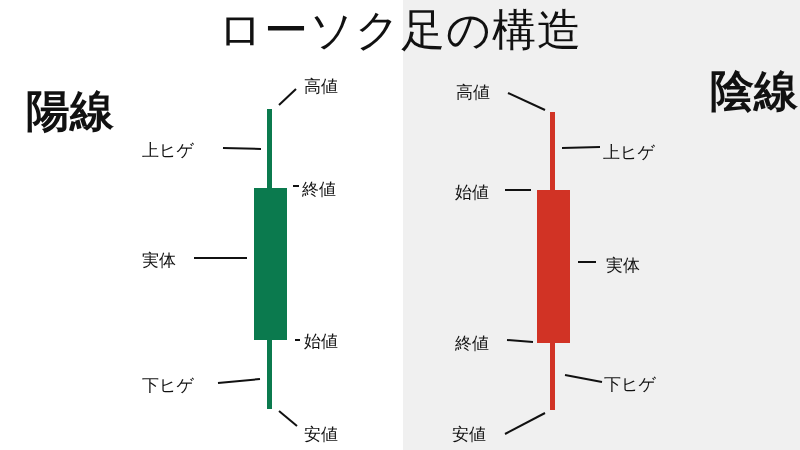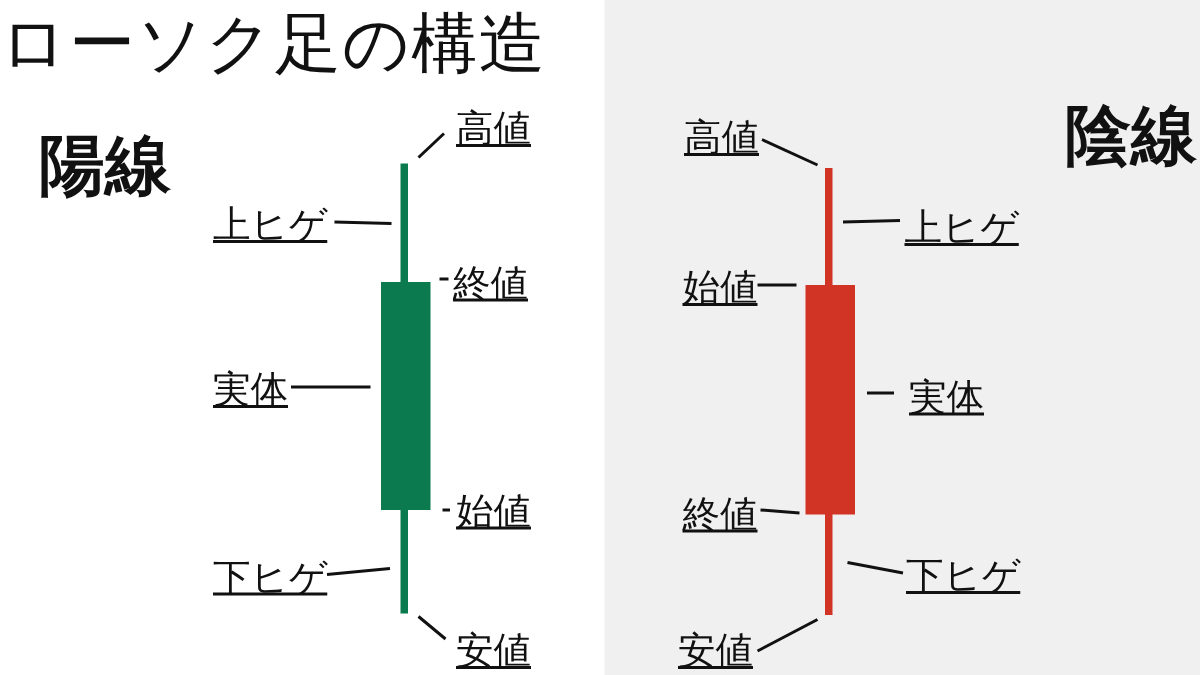--- a/index.html
+++ b/index.html
@@ -7,29 +7,29 @@
       width: 800px; height: 450px; position: relative; overflow: hidden;
       background: #ffffff;
       font-family: "DejaVu Sans", sans-serif;
       color: #111;
     }
     .right-bg {
       position: absolute; left: 403px; top: 0; width: 397px; height: 450px;
       background: #f0f0f0;
     }
     .title {
-      position: absolute; left: 0; top: 2px; width: 800px; text-align: left;
+      position: absolute; left: 0; top: 2px; width: 800px; text-align: center;
       font-size: 44px; line-height: 56px; font-weight: normal; z-index: 2;
       letter-spacing: 1px;
     }
     .section-title {
       position: absolute; font-size: 44px; line-height: 50px; font-weight: bold;
     }
     .label {
-      position: absolute; font-size: 25px; line-height: 24px; white-space: nowrap; text-decoration: underline;
+      position: absolute; font-size: 17px; line-height: 24px; white-space: nowrap;
     }
     .wick { position: absolute; }
     .body { position: absolute; }
     svg.lines { position: absolute; left: 0; top: 0; width: 800px; height: 450px; pointer-events: none; }
   </style>
 </head>
 <body>
 
 <div class="right-bg"></div>
 

